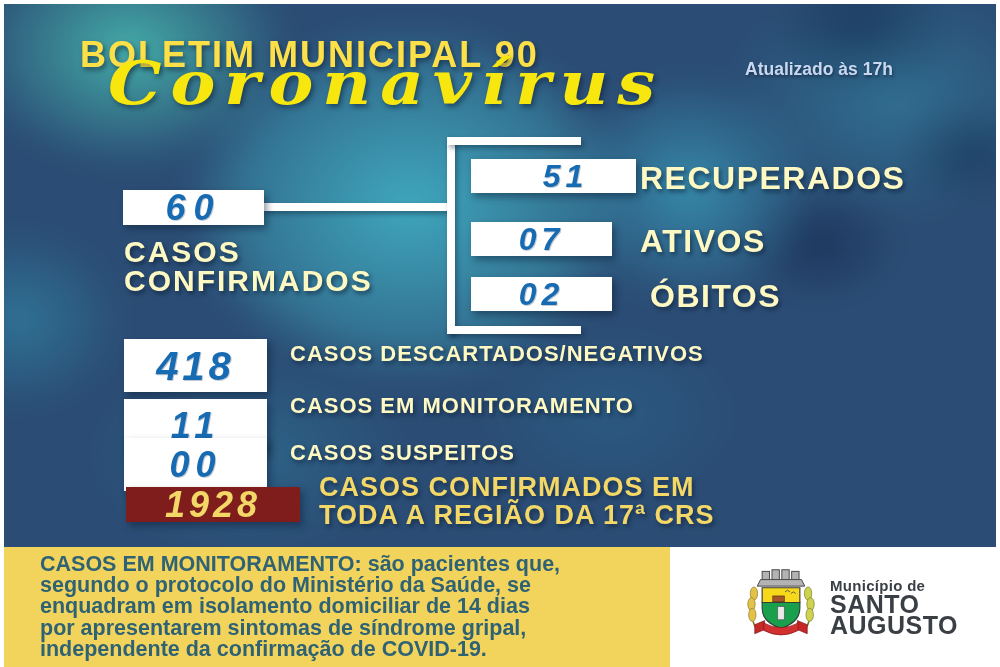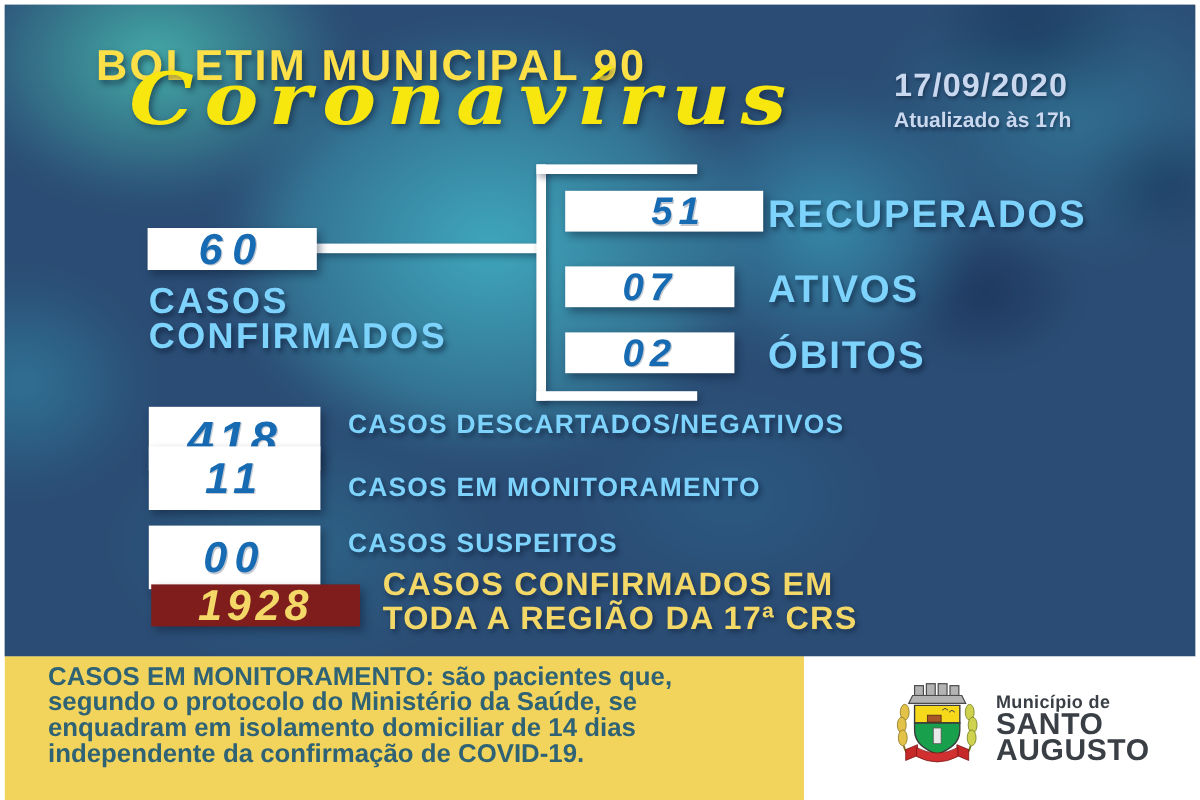--- a/index.html
+++ b/index.html
@@ -25,39 +25,39 @@
   .script{left:104px;top:44px;font-family:"DejaVu Serif",serif;font-style:italic;font-weight:bold;
           font-size:60px;color:#f8e70f;letter-spacing:8px;transform:scaleX(1.12);transform-origin:left top;
           text-shadow:2px 3px 5px rgba(10,22,45,.5);white-space:nowrap;z-index:3;}
   .dateblock{left:741px;top:52px;color:#c9d8ef;z-index:2;}
   .dateline{font-size:27px;font-weight:800;letter-spacing:1px;text-shadow:1px 2px 3px rgba(10,22,45,.5);}
   .updline{font-size:17.5px;font-weight:700;margin-top:3px;text-shadow:1px 2px 3px rgba(10,22,45,.5);}
   .numbox{background:#ffffff;display:flex;align-items:center;justify-content:center;
           box-shadow:3px 4px 7px rgba(12,24,48,.45);z-index:2;}
   .num{color:#176bb3;font-weight:800;font-style:italic;line-height:1;
        text-shadow:1px 1px 0 rgba(20,40,70,.25);}
-  .wlabel{color:#7dd3fc;font-weight:800;white-space:nowrap;line-height:1;z-index:2;
+  .wlabel{color:#fef9c3;font-weight:800;white-space:nowrap;line-height:1;z-index:2;
           text-shadow:2px 3px 4px rgba(10,22,45,.55);}
   .line{background:#ffffff;box-shadow:2px 3px 5px rgba(12,24,48,.4);z-index:1;}
   .box-60{left:119px;top:186px;width:141px;height:35px;}
   .box-60 .num{font-size:36px;letter-spacing:8px;}
   .lbl-casos{left:120px;top:233px;font-size:30px;letter-spacing:2px;}
   .lbl-conf{left:120px;top:262px;font-size:30px;letter-spacing:2px;}
   .conn{left:258px;top:199px;width:188px;height:8px;}
   .brk-v{left:443px;top:133px;width:8px;height:197px;}
   .brk-t{left:443px;top:133px;width:134px;height:8px;}
   .brk-b{left:443px;top:322px;width:134px;height:8px;}
   .bbox{left:467px;width:141px;height:34px;}
   .bbox .num{font-size:32px;letter-spacing:5px;}
   .bb0{top:155px;padding-left:24px;} .bb1{top:218px;} .bb2{top:273px;}
   .blbl{left:636px;font-size:32px;letter-spacing:1.5px;}
-  .bl0{top:158px;} .bl1{top:221px;} .bl2{top:276px;}
+  .bl0{top:158px;} .bl1{top:221px;} .bl2{top:276px;margin-left:10px;}
   .tbox{left:120px;width:143px;height:53px;}
   .tb0{top:335px;} .tb0 .num{font-size:40px;letter-spacing:4px;}
-  .tb1{top:368px;} .tb2{top:434px;}
+  .tb1{top:395px;} .tb2{top:434px;}
   .tb1 .num,.tb2 .num{font-size:36px;letter-spacing:6px;}
   .tlbl{left:286px;font-size:22px;letter-spacing:1px;}
   .tl0{top:339px;} .tl1{top:391px;} .tl2{top:438px;}
   .regbox{left:122px;top:483px;width:174px;height:35px;background:#7f1d1d;display:flex;
           align-items:center;justify-content:center;box-shadow:3px 4px 7px rgba(12,24,48,.45);z-index:2;}
   .regnum{color:#f3d867;font-weight:800;font-style:italic;font-size:36px;letter-spacing:4px;line-height:1;}
   .reglbl{left:315px;top:469px;color:#f3d867;font-weight:800;font-size:27px;line-height:28px;
           letter-spacing:1px;white-space:nowrap;text-shadow:2px 3px 4px rgba(10,22,45,.5);z-index:2;}
   .band{position:absolute;left:4px;top:547px;width:666px;height:132px;background:#f2d45c;}
   .bandtext{position:absolute;left:36px;top:7px;color:#2e6274;font-weight:700;font-size:21.5px;
@@ -73,21 +73,20 @@
 
 <div class="poster">
 
   <div class="main">
     <div class="bg"></div>
 
     <div class="abs ttl">BOLETIM MUNICIPAL 90</div>
     <div class="abs script">Coronavírus</div>
 
     <div class="abs dateblock">
-      <div class="dateline">17/09/2020</div>
       <div class="updline">Atualizado às 17h</div>
     </div>
 
     <div class="abs numbox box-60">
       <span class="num">60</span>
     </div>
     <div class="abs line conn"></div>
     <div class="abs line brk-v"></div>
     <div class="abs line brk-t"></div>
     <div class="abs line brk-b"></div>
@@ -131,20 +130,21 @@
       <div>CASOS CONFIRMADOS EM</div>
       <div>TODA A REGIÃO DA 17ª CRS</div>
     </div>
   </div>
 
   <div class="band">
     <div class="bandtext">
       <div>CASOS EM MONITORAMENTO: são pacientes que,</div>
       <div>segundo o protocolo do Ministério da Saúde, se</div>
       <div>enquadram em isolamento domiciliar de 14 dias</div>
+      <div>por apresentarem sintomas de síndrome gripal,</div>
       <div>independente da confirmação de COVID-19.</div>
     </div>
   </div>
 
   <div class="panel">
     <svg class="crest" width="82" height="82" viewBox="0 0 100 100">
 
       <g fill="#e3c24a" stroke="#8a7420" stroke-width="0.8">
         <ellipse cx="17" cy="36" rx="4.5" ry="8"></ellipse>
         <ellipse cx="14" cy="49" rx="4.5" ry="8"></ellipse>

